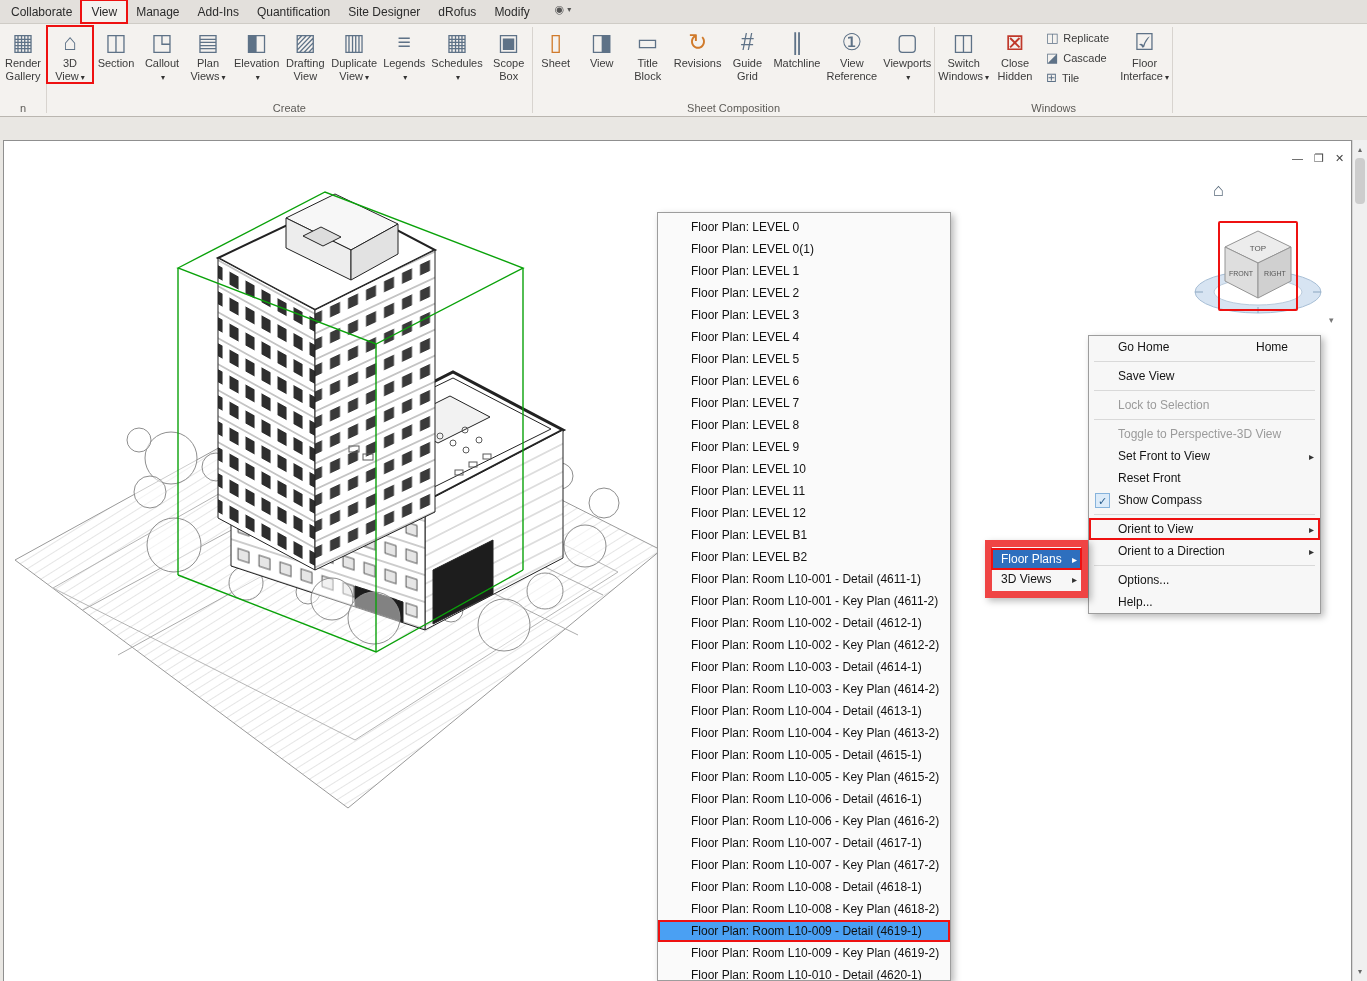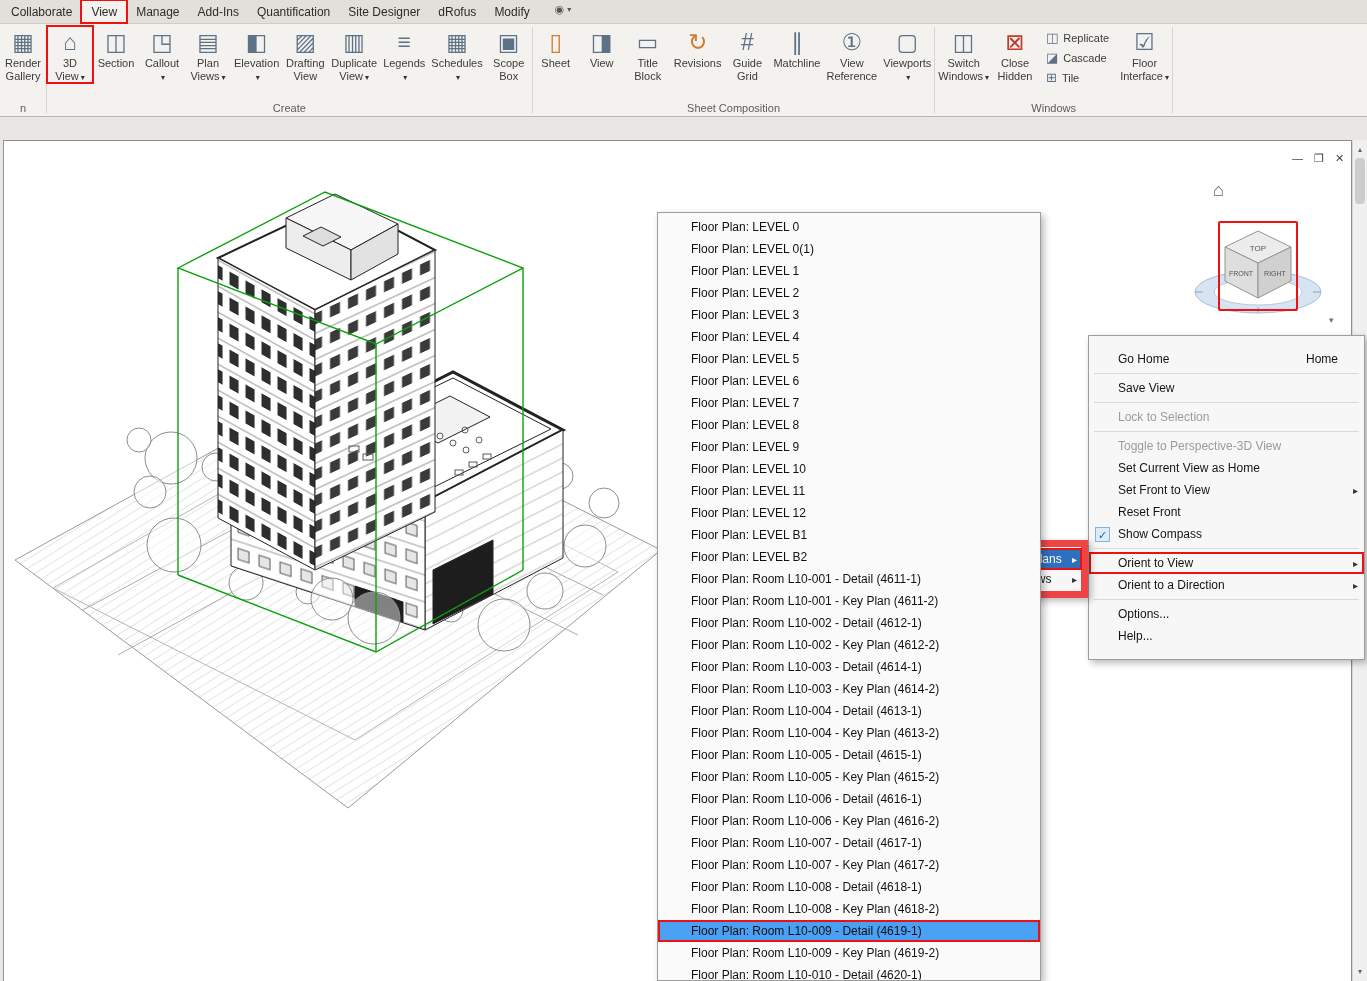--- a/index.html
+++ b/index.html
@@ -45,45 +45,45 @@
 
   
   .vscroll{position:absolute;right:0;top:140px;width:15px;bottom:0;background:#f0f0f0;border-left:1px solid #d7d7d7;z-index:6}
   .varrow{position:absolute;left:0;width:14px;height:15px;text-align:center;font-size:8px;line-height:15px;color:#666}
   .vthumb{position:absolute;left:2px;width:10px;top:18px;height:46px;background:#cdcdcd;border-radius:4px}
 
   
   .vcube{position:absolute;left:1185px;top:168px;z-index:5}
 
   
-  .vc-menu{position:absolute;left:1088px;top:335px;width:277px;background:#f7f7f7;border:1px solid #9d9d9d;
-           box-shadow:3px 3px 7px rgba(0,0,0,.28);padding:12px 0;z-index:25}
+  .vc-menu{position:absolute;left:1088px;top:335px;width:233px;background:#f7f7f7;border:1px solid #9d9d9d;
+           box-shadow:3px 3px 7px rgba(0,0,0,.28);padding:0 0;z-index:25}
   .vc-menu .mi{display:flex;align-items:center;height:22px;padding:0 6px;font-size:12px;color:#141414}
   .chk{width:15px;height:15px;border:1px solid #86b3dc;background:#dcebf9;color:#2a5d8c;font-size:11px;
        line-height:14px;text-align:center;margin-right:8px;visibility:hidden;flex:none}
   .chk.show{visibility:visible}
   .milabel{flex:1;white-space:nowrap}
-  .shortcut{margin-right:10px;white-space:nowrap}
+  .shortcut{margin-right:16px;white-space:nowrap}
   .subarrow{width:10px;text-align:right;color:#333;font-size:10px;visibility:hidden;flex:none}
   .subarrow.show{visibility:visible}
   .mi.dis .milabel{color:#9b9b9b}
   .mi.sep{height:7px;padding:0 4px;position:relative}
   .mi.sep::after{content:"";position:absolute;left:5px;right:5px;top:3px;height:1px;background:#d9d9d9}
   .mi.anno{outline:2px solid #ee1111;outline-offset:-2px}
 
   
   .orient-sub{position:absolute;left:985px;top:540px;width:103px;background:#f7f7f7;border:7px solid #ef4444;
               box-shadow:3px 3px 7px rgba(0,0,0,.28);padding:2px 0;z-index:26}
   .orient-sub .mi{display:flex;align-items:center;height:20px;padding:0 4px 0 9px;font-size:12px;color:#141414}
   .orient-sub .mi.hl{background:#2e6fbe;color:#fff}
   .orient-sub .mi.hl .subarrow{color:#fff}
   .orient-sub .mi.anno{outline:2px solid #ee1111;outline-offset:-1px}
 
   
-  .fp-menu{position:absolute;left:657px;top:212px;width:384px;height:769px;background:#fafafa;
+  .fp-menu{position:absolute;left:657px;top:212px;width:294px;height:769px;background:#fafafa;
            border:1px solid #9d9d9d;box-shadow:3px 3px 7px rgba(0,0,0,.28);padding-top:3px;overflow:hidden;z-index:30}
   .fp-menu .fpi{height:22px;line-height:22px;font-size:12px;color:#111;padding-left:33px;white-space:nowrap}
   .fp-menu .fpi.sel{background:#4aa0f3}
   .fp-menu .fpi.anno{outline:2px solid #ee1111;outline-offset:-2px}
 
   .anno-box{position:absolute;border:2px solid #ee1111;z-index:40;pointer-events:none;border-radius:2px}
 </style>
 </head>
 <body>
 
@@ -475,26 +475,20 @@
       
     </div>
 
     <div class="mi dis">
       <span class="chk">✓</span>
       <span class="milabel">Toggle to Perspective-3D View</span>
       <span class="shortcut"></span>
       <span class="subarrow">▸</span>
     </div>
 
-    <div class="mi">
-      <span class="chk">✓</span>
-      <span class="milabel">Set Current View as Home</span>
-      <span class="shortcut"></span>
-      <span class="subarrow">▸</span>
-    </div>
 
     <div class="mi">
       <span class="chk">✓</span>
       <span class="milabel">Set Front to View</span>
       <span class="shortcut"></span>
       <span class="subarrow show">▸</span>
     </div>
 
     <div class="mi">
       <span class="chk">✓</span>

